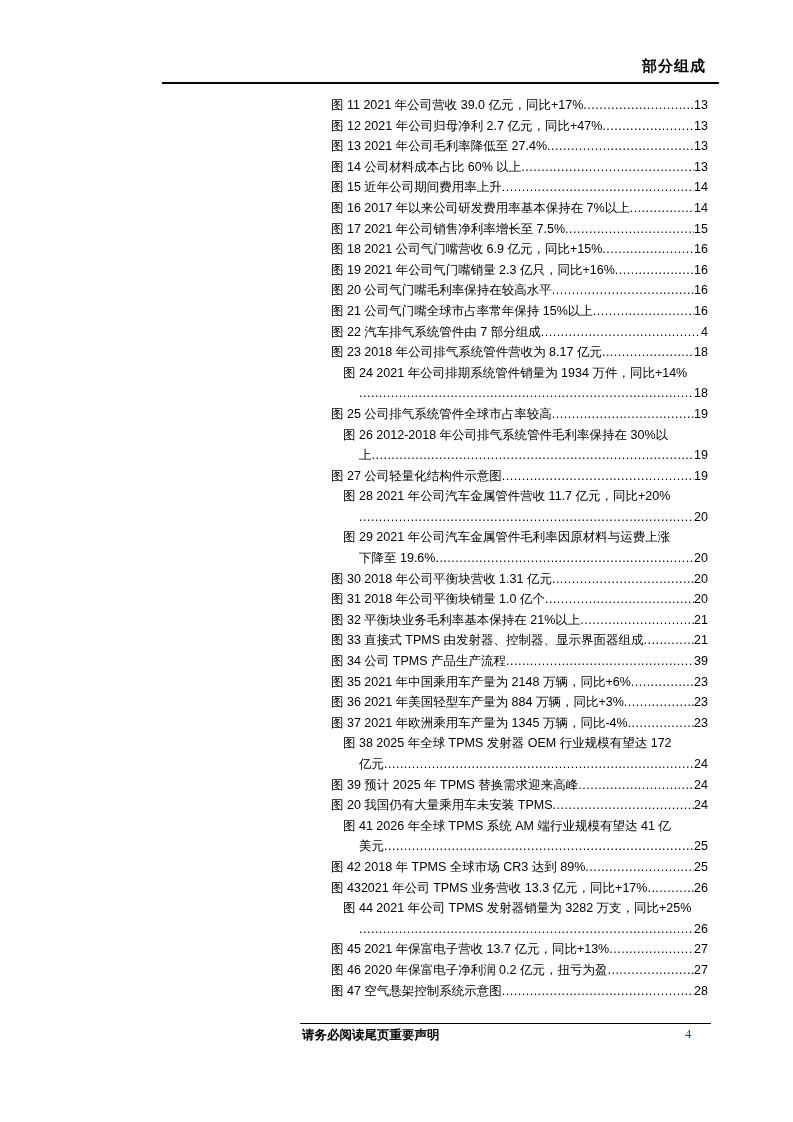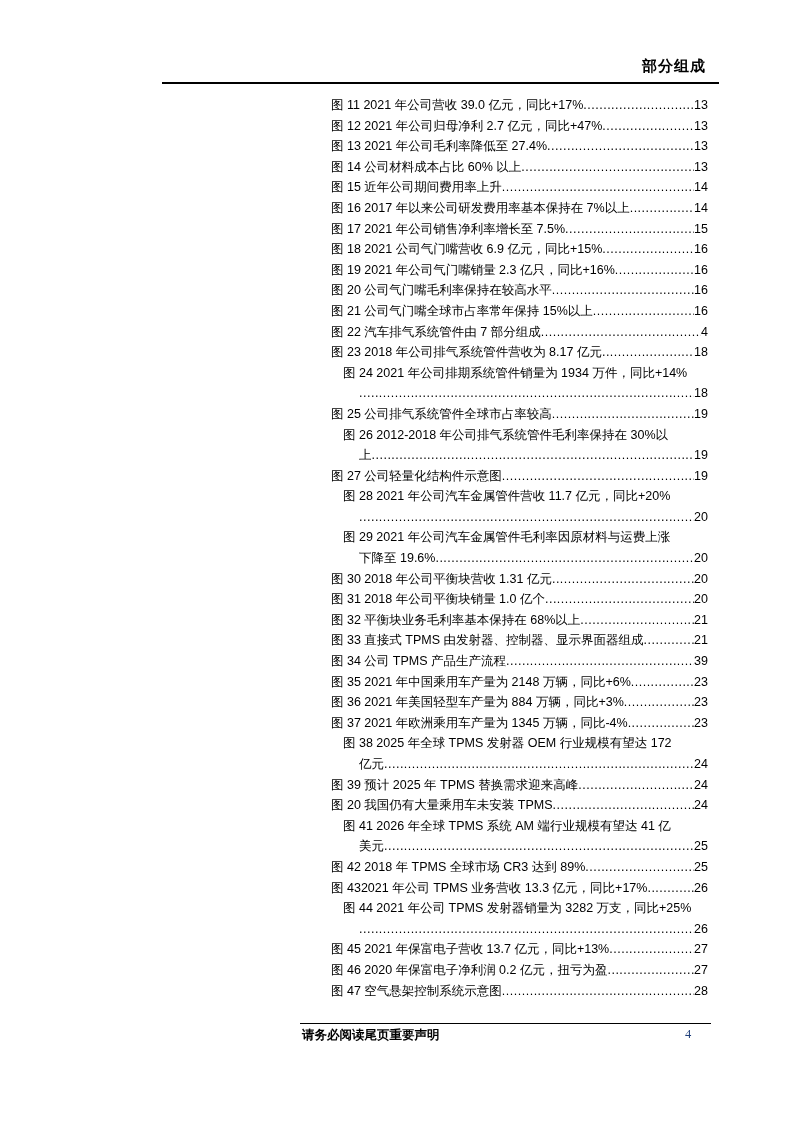--- a/index.html
+++ b/index.html
@@ -176,21 +176,21 @@
     </div>
     <div class="entry">
       <div class="line">
         <span class="txt">图 31 2018 年公司平衡块销量 1.0 亿个</span>
         <span class="dots"></span>
         <span class="pg">20</span>
       </div>
     </div>
     <div class="entry">
       <div class="line">
-        <span class="txt">图 32 平衡块业务毛利率基本保持在 68%以上</span>
+        <span class="txt">图 32 平衡块业务毛利率基本保持在 21%以上</span>
         <span class="dots"></span>
         <span class="pg">21</span>
       </div>
     </div>
     <div class="entry">
       <div class="line">
         <span class="txt">图 33 直接式 TPMS 由发射器、控制器、显示界面器组成</span>
         <span class="dots"></span>
         <span class="pg">21</span>
       </div>

